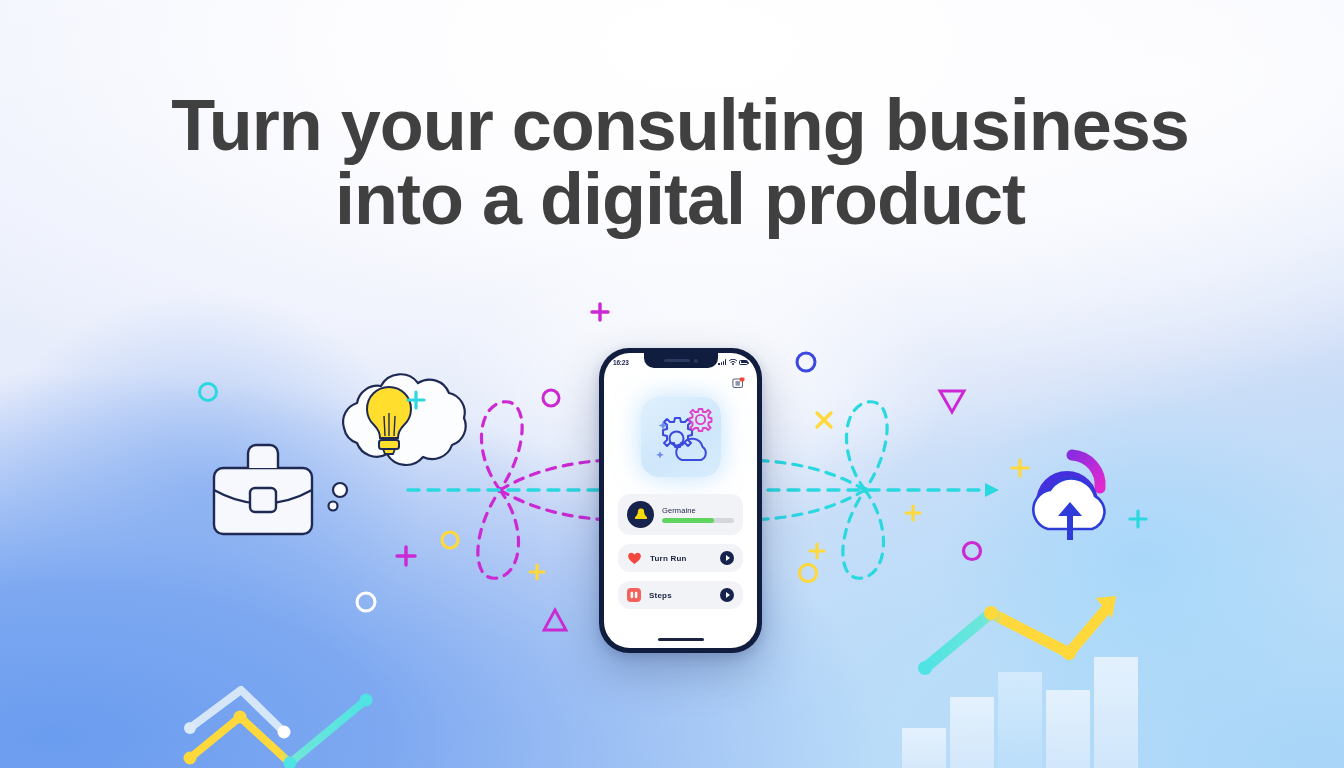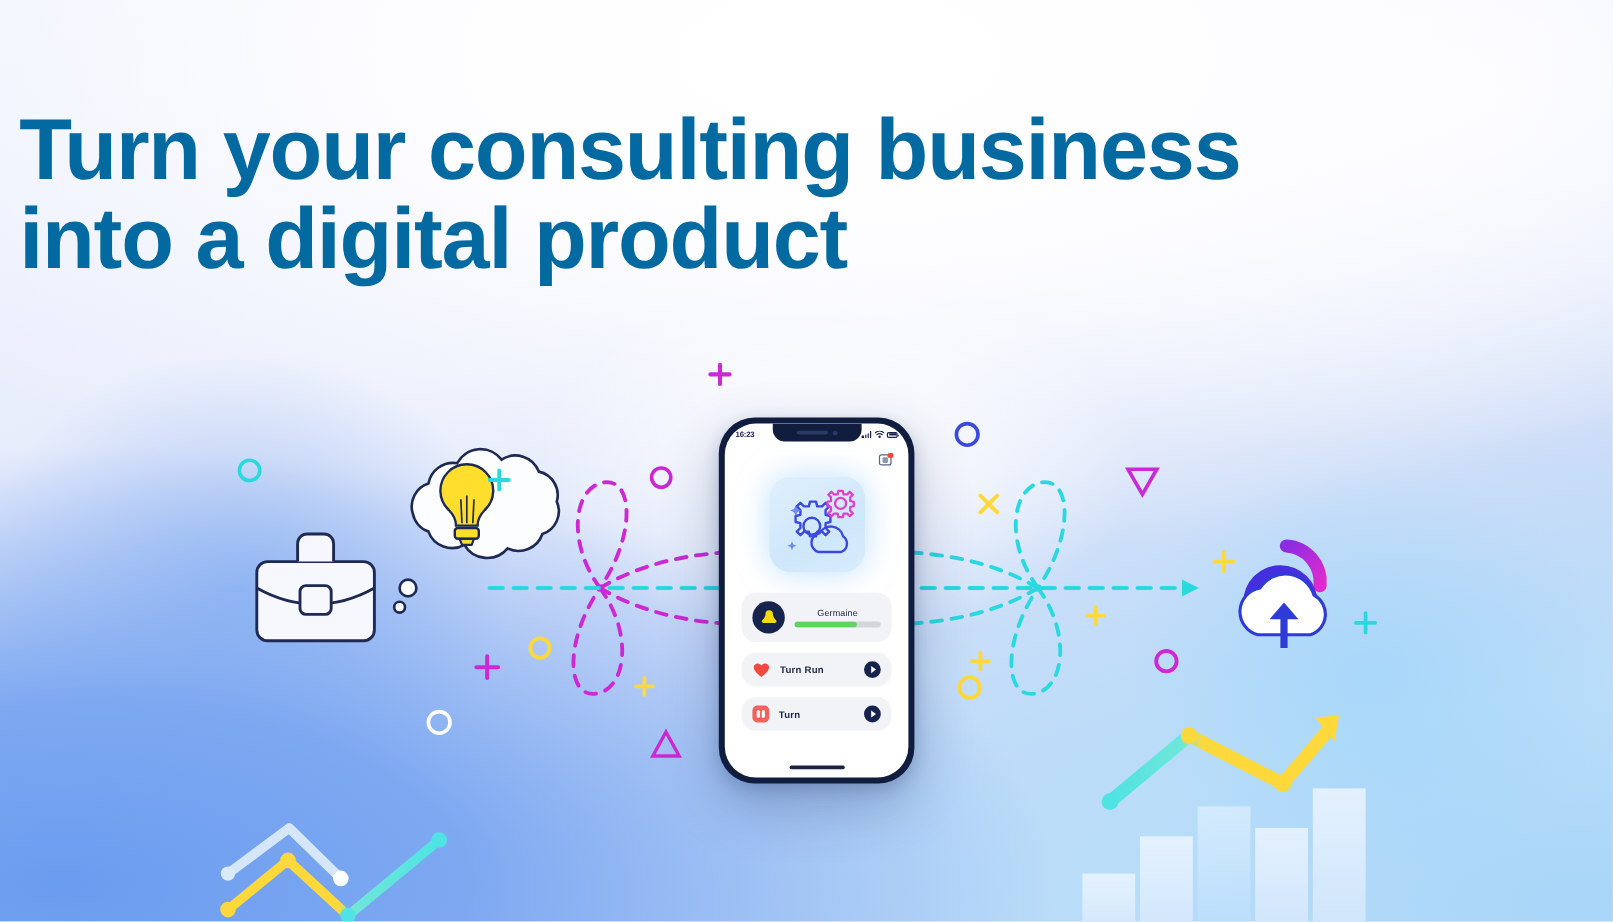--- a/index.html
+++ b/index.html
@@ -25,22 +25,22 @@
   .bg-tint-l { position:absolute; left:-8%; top:28%; width:46%; height:72%;
     background:radial-gradient(closest-side, rgba(120,165,240,.55), rgba(120,165,240,0) 72%); }
   .bg-tint-r { position:absolute; right:-6%; top:42%; width:42%; height:62%;
     background:radial-gradient(closest-side, rgba(150,210,250,.5), rgba(150,210,250,0) 72%); }
   .bg-white-core { position:absolute; left:26%; top:22%; width:52%; height:56%;
     background:radial-gradient(closest-side, rgba(255,255,255,.92), rgba(255,255,255,0) 72%); }
 
   
   .headline {
     position:absolute; left:16px; right:0; top:88px;
-    text-align:left;
-    color:#0369a1;
+    text-align:center;
+    color:#404040;
     font-weight:700;
     font-size:72px;
     line-height:74px;
     letter-spacing:-1px;
     font-family:"Liberation Sans", sans-serif;
   }
   .headline .l2 { display:block; }
 
   
   .layer { position:absolute; inset:0; width:1344px; height:768px; pointer-events:none; }
@@ -89,21 +89,21 @@
     width:80px; height:80px; border-radius:18px;
     background:linear-gradient(150deg,#dff0fd 0%, #cfe7fb 60%, #d8edfd 100%);
     box-shadow:0 0 26px rgba(140,200,250,.55);
   }
   .rows { position:absolute; left:14px; right:14px; top:141px; }
   .row {
     background:#f2f3f6; border-radius:12px;
     display:flex; align-items:center; gap:8px;
     margin-bottom:9px; position:relative;
   }
-  .row-user { padding:7px 9px;text-align:center; }
+  .row-user { padding:7px 9px; }
   .row-item { padding:7px 9px; height:28px; }
   .avatar {
     width:27px; height:27px; border-radius:50%; background:#16234c;
     display:flex; align-items:center; justify-content:center; flex:0 0 auto;
   }
   .user-meta { flex:1; min-width:0; }
   .user-name { font-size:7.5px; color:#1b2340; font-weight:400; letter-spacing:.1px; margin-bottom:3px; }
   .bar-track { height:5px; border-radius:3px; background:#d4d6db; overflow:hidden; }
   .bar-fill { height:100%; border-radius:3px; background:#5fd45f; }
   .row-label { flex:1; font-size:8px; color:#1b2340; font-weight:600; letter-spacing:.2px; }
@@ -353,21 +353,21 @@
             </span>
         </div>
 
         <div class="row row-item">
           <span class="steps-ico">
             <svg width="8" height="8" viewBox="0 0 8 8">
               <rect x="0.6" y="0.8" width="2.6" height="6.4" rx="1.1" fill="#ffffff"></rect>
               <rect x="4.8" y="0.8" width="2.6" height="6.4" rx="1.1" fill="#ffffff"></rect>
             </svg>
           </span>
-          <span class="row-label">Turn</span>
+          <span class="row-label">Steps</span>
           <span class="play">
               <span class="tri"></span>
             </span>
         </div>
 
       </div>
 
       <div class="home-ind"></div>
     </div>
   </div>

